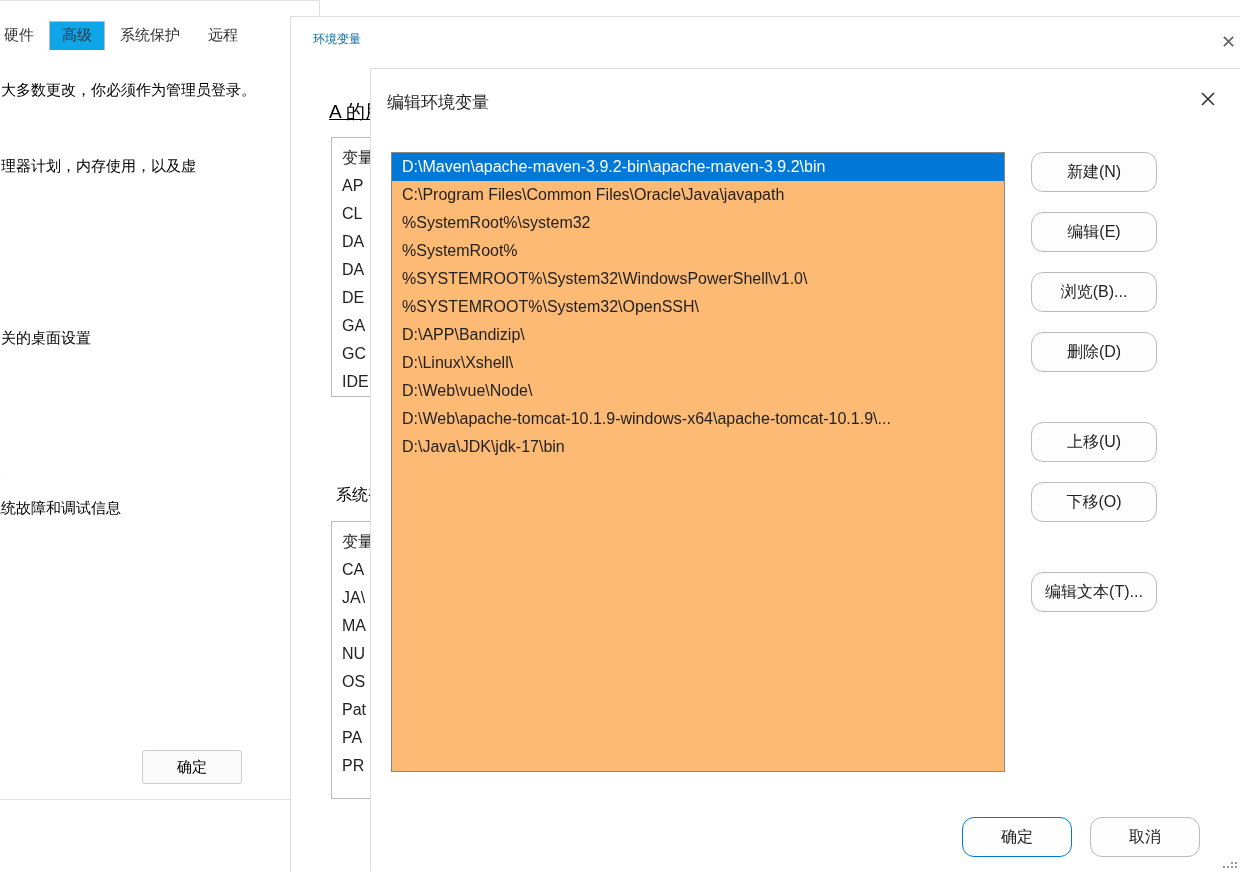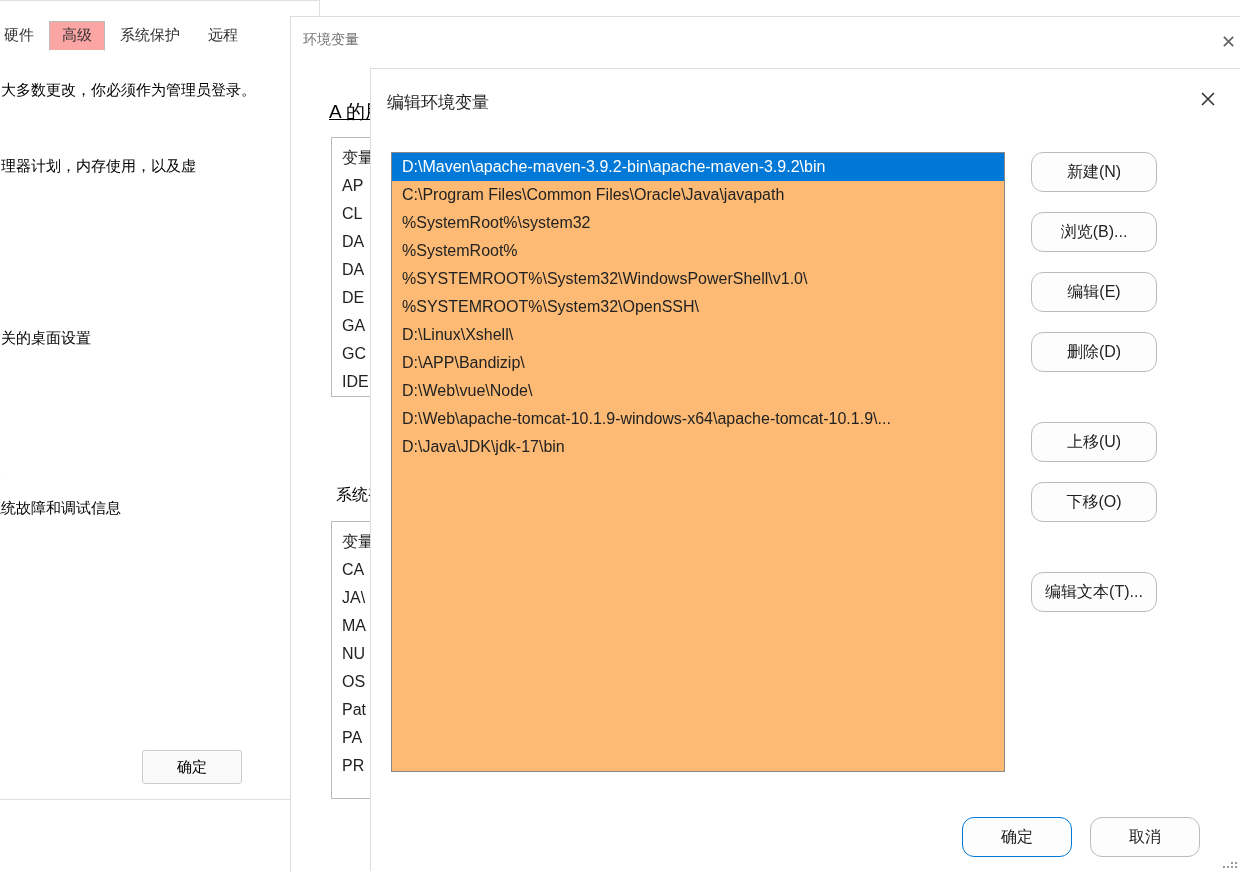--- a/index.html
+++ b/index.html
@@ -38,21 +38,21 @@
     .sys-tab {
       padding: 4px 12px;
       font-size: 15px;
       color: #333;
       border: 1px solid transparent;
       border-bottom: none;
     }
     .sys-tab.active {
       border: 1px solid #bbb;
       border-bottom: 1px solid #fff;
-      background: #fca5a5;
+      background: #0ea5e9;
     }
     .sys-body-line1 { position:absolute; top:80px; left:60px; font-size:15px;text-align:right; }
     .sys-body-line2 { position:absolute; top:156px; left:0px; font-size:15px; }
     .sys-body-line4 { position:absolute; top:328px; left:0px; font-size:15px; }
     .sys-body-line5 { position:absolute; top:462px; left:0px; font-size:15px; }
     .sys-body-line6 { position:absolute; top:498px; left:0px; font-size:15px; }
 
     .sys-ok-btn {
       position: absolute;
       top: 749px;
@@ -74,23 +74,23 @@
       top: 16px;
       width: 950px;
       height: 856px;
       background: #ffffff;
       border-top: 1px solid #ddd;
       border-left: 1px solid #ddd;
     }
     .env-title {
       position: absolute;
       top: 14px;
-      left: 12px;
-      font-size: 14px;
-      color: #737373;
+      left: 22px;
+      font-size: 12px;
+      color: #0369a1;
     }
     .env-close {
       position: absolute;
       top: 14px;
       right: 4px;
       font-size: 18px;
       color: #666;
     }
     .groupA-label { position:absolute; top:82px; left:38px; font-size:19px;text-decoration:underline; }
     .groupA-box {
@@ -280,31 +280,31 @@
       </svg>
   </div>
 
   <div class="paths-list">
     <div class="path-row selected">D:\Maven\apache-maven-3.9.2-bin\apache-maven-3.9.2\bin</div>
     <div class="path-row">C:\Program Files\Common Files\Oracle\Java\javapath</div>
     <div class="path-row">%SystemRoot%\system32</div>
     <div class="path-row">%SystemRoot%</div>
     <div class="path-row">%SYSTEMROOT%\System32\WindowsPowerShell\v1.0\</div>
     <div class="path-row">%SYSTEMROOT%\System32\OpenSSH\</div>
+    <div class="path-row">D:\APP\Bandizip\</div>
     <div class="path-row">D:\Linux\Xshell\</div>
-    <div class="path-row">D:\APP\Bandizip\</div>
     <div class="path-row">D:\Web\vue\Node\</div>
     <div class="path-row">D:\Web\apache-tomcat-10.1.9-windows-x64\apache-tomcat-10.1.9\...</div>
     <div class="path-row">D:\Java\JDK\jdk-17\bin</div>
   </div>
 
   <div class="btn-col">
     <div class="win-btn">新建(N)</div>
+    <div class="win-btn">编辑(E)</div>
     <div class="win-btn">浏览(B)...</div>
-    <div class="win-btn">编辑(E)</div>
     <div class="win-btn">删除(D)</div>
     <div class="gap-small"></div>
     <div class="win-btn">上移(U)</div>
     <div class="win-btn">下移(O)</div>
     <div class="gap-small"></div>
     <div class="win-btn">编辑文本(T)...</div>
   </div>
 
   <div class="dialog-footer">
     <div class="win-btn footer primary">确定</div>

